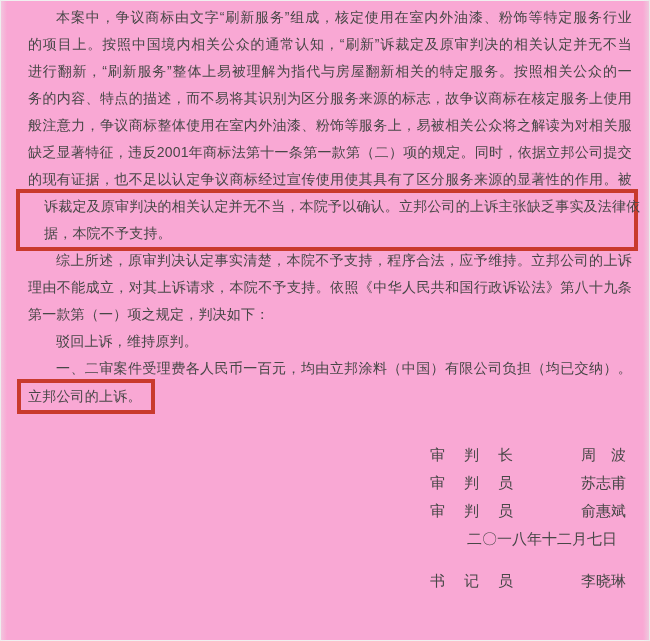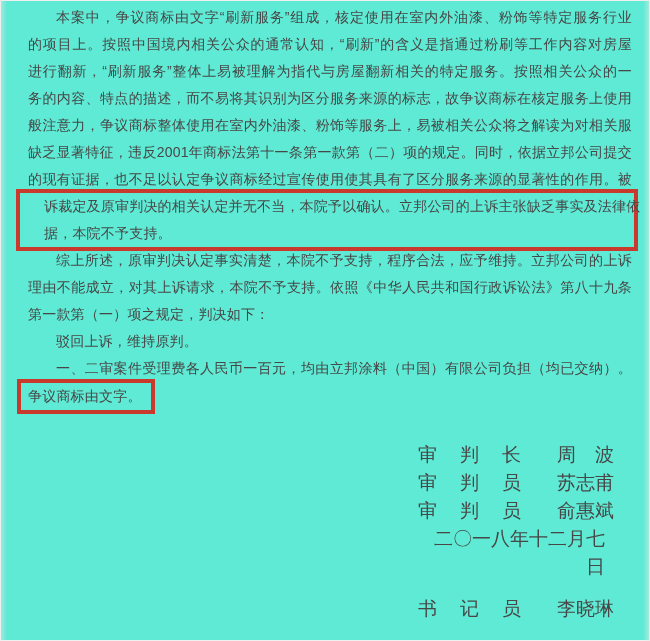--- a/index.html
+++ b/index.html
@@ -1,19 +1,19 @@
 <!DOCTYPE html>
 <html><head>
 <meta charset="utf-8">
 <style>
   html,body { margin:0; padding:0; background:#ffffff; }
   .page {
     position:relative;
     width:650px; height:641px;
-    background:#5eead4;
+    background:#f9a8d4;
     font-family:"Liberation Sans", sans-serif;
     color:#474747;
     overflow:hidden;
     box-shadow: inset 0 0 0 1px #f0f0f0;
   }
   
   .page::before, .page::after {
     content:""; position:absolute; top:0; bottom:0; width:7px; pointer-events:none;
   }
   .page::before { left:0; background:linear-gradient(90deg,#ececec,rgba(255,255,255,0)); opacity:.5; }
@@ -35,57 +35,57 @@
     background:rgba(255,255,255,0);
   }
   .redbox2 {
     display:block; width:fit-content;
     border:4px solid #c93a2d;
     margin:-3px 0 -3px -11px;
     padding:0 9px 0 7px;
   }
 
   .sign-block {
-    position:absolute; top:441px; right:36px; width:196px;
-    font-size:19px; line-height:28px;
+    position:absolute; top:441px; right:24px; width:196px;
+    font-size:15px; line-height:28px;
   }
   .sig-row { display:flex; justify-content:space-between; }
   .sig-role { letter-spacing:2px; }
   .sig-name { text-align:left; }
   .date-row { text-align:right; padding-right:9px; }
   .clerk-row { margin-top:14px; display:flex; justify-content:space-between; }
 </style>
 </head>
 <body>
 
 <div class="page">
 
   <div class="content">
     <p class="ln indent">本案中，争议商标由文字“刷新服务”组成，核定使用在室内外油漆、粉饰等特定服务行业</p>
-    <p class="ln">的项目上。按照中国境内相关公众的通常认知，“刷新”的含义是指通过粉刷等工作内容对房屋</p>
+    <p class="ln">的项目上。按照中国境内相关公众的通常认知，“刷新”诉裁定及原审判决的相关认定并无不当</p>
     <p class="ln">进行翻新，“刷新服务”整体上易被理解为指代与房屋翻新相关的特定服务。按照相关公众的一</p>
     <p class="ln">务的内容、特点的描述，而不易将其识别为区分服务来源的标志，故争议商标在核定服务上使用</p>
     <p class="ln">般注意力，争议商标整体使用在室内外油漆、粉饰等服务上，易被相关公众将之解读为对相关服</p>
     <p class="ln">缺乏显著特征，违反2001年商标法第十一条第一款第（二）项的规定。同时，依据立邦公司提交</p>
     <p class="ln">的现有证据，也不足以认定争议商标经过宣传使用使其具有了区分服务来源的显著性的作用。被</p>
 
     <div class="redbox1">
       <p class="ln">诉裁定及原审判决的相关认定并无不当，本院予以确认。立邦公司的上诉主张缺乏事实及法律依</p>
       <p class="ln end">据，本院不予支持。</p>
     </div>
 
     <p class="ln indent">综上所述，原审判决认定事实清楚，本院不予支持，程序合法，应予维持。立邦公司的上诉</p>
     <p class="ln">理由不能成立，对其上诉请求，本院不予支持。依照《中华人民共和国行政诉讼法》第八十九条</p>
     <p class="ln end">第一款第（一）项之规定，判决如下：</p>
 
     <p class="ln end indent">驳回上诉，维持原判。</p>
     <p class="ln indent">一、二审案件受理费各人民币一百元，均由立邦涂料（中国）有限公司负担（均已交纳）。</p>
 
     <div class="redbox2">
-      <p class="ln end">争议商标由文字。</p>
+      <p class="ln end">立邦公司的上诉。</p>
     </div>
   </div>
 
   <div class="sign-block">
     <div class="sig-row">
       <span class="sig-role">审　判　长</span>
       <span class="sig-name">周　波</span>
     </div>
     <div class="sig-row">
       <span class="sig-role">审　判　员</span>

